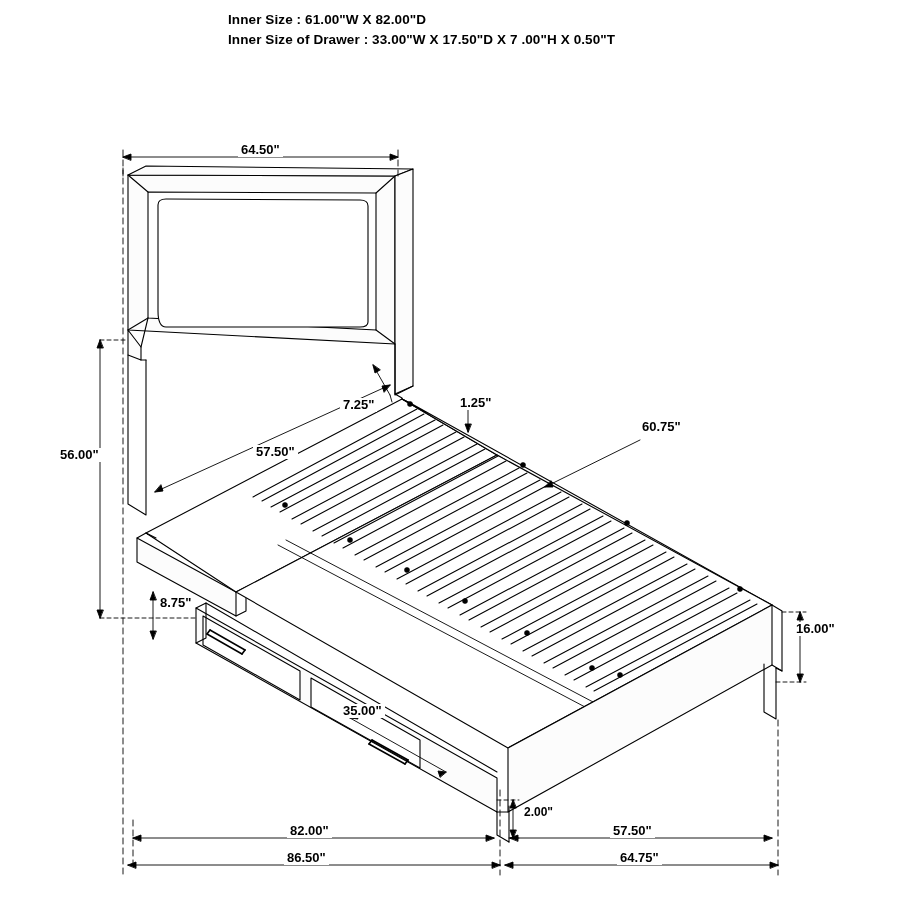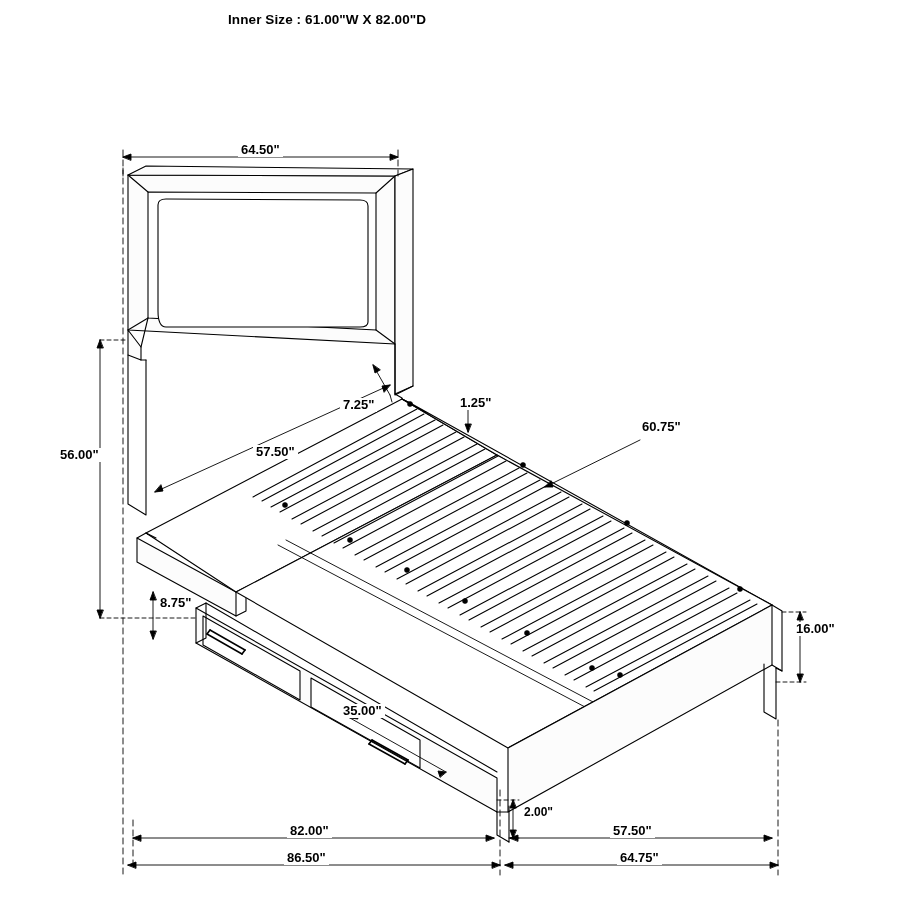--- a/index.html
+++ b/index.html
@@ -48,20 +48,21 @@
   }
   .dimlabel.small { font-size: 12px; }
 </style>
 </head>
 <body>
 
 <div id="stage">
 
   <div class="spec-block">
     <div class="spec-line">Inner Size : 61.00"W X 82.00"D</div>
+    <div class="spec-line">Inner Size of Drawer : 33.00"W X 17.50"D X 7 .00"H X 0.50"T</div>
   </div>
 
   <svg id="drawing" viewBox="0 0 900 900">
     <g fill="none" stroke="#000000" stroke-width="1.1" stroke-linejoin="round" stroke-linecap="round">
 
       <g>
 
         <polygon points="128,330 128,175 395,176 395,344" fill="#fcfcfc"></polygon>
 
         <polygon points="128,175 146,166 413,169 395,176" fill="#fcfcfc"></polygon>

